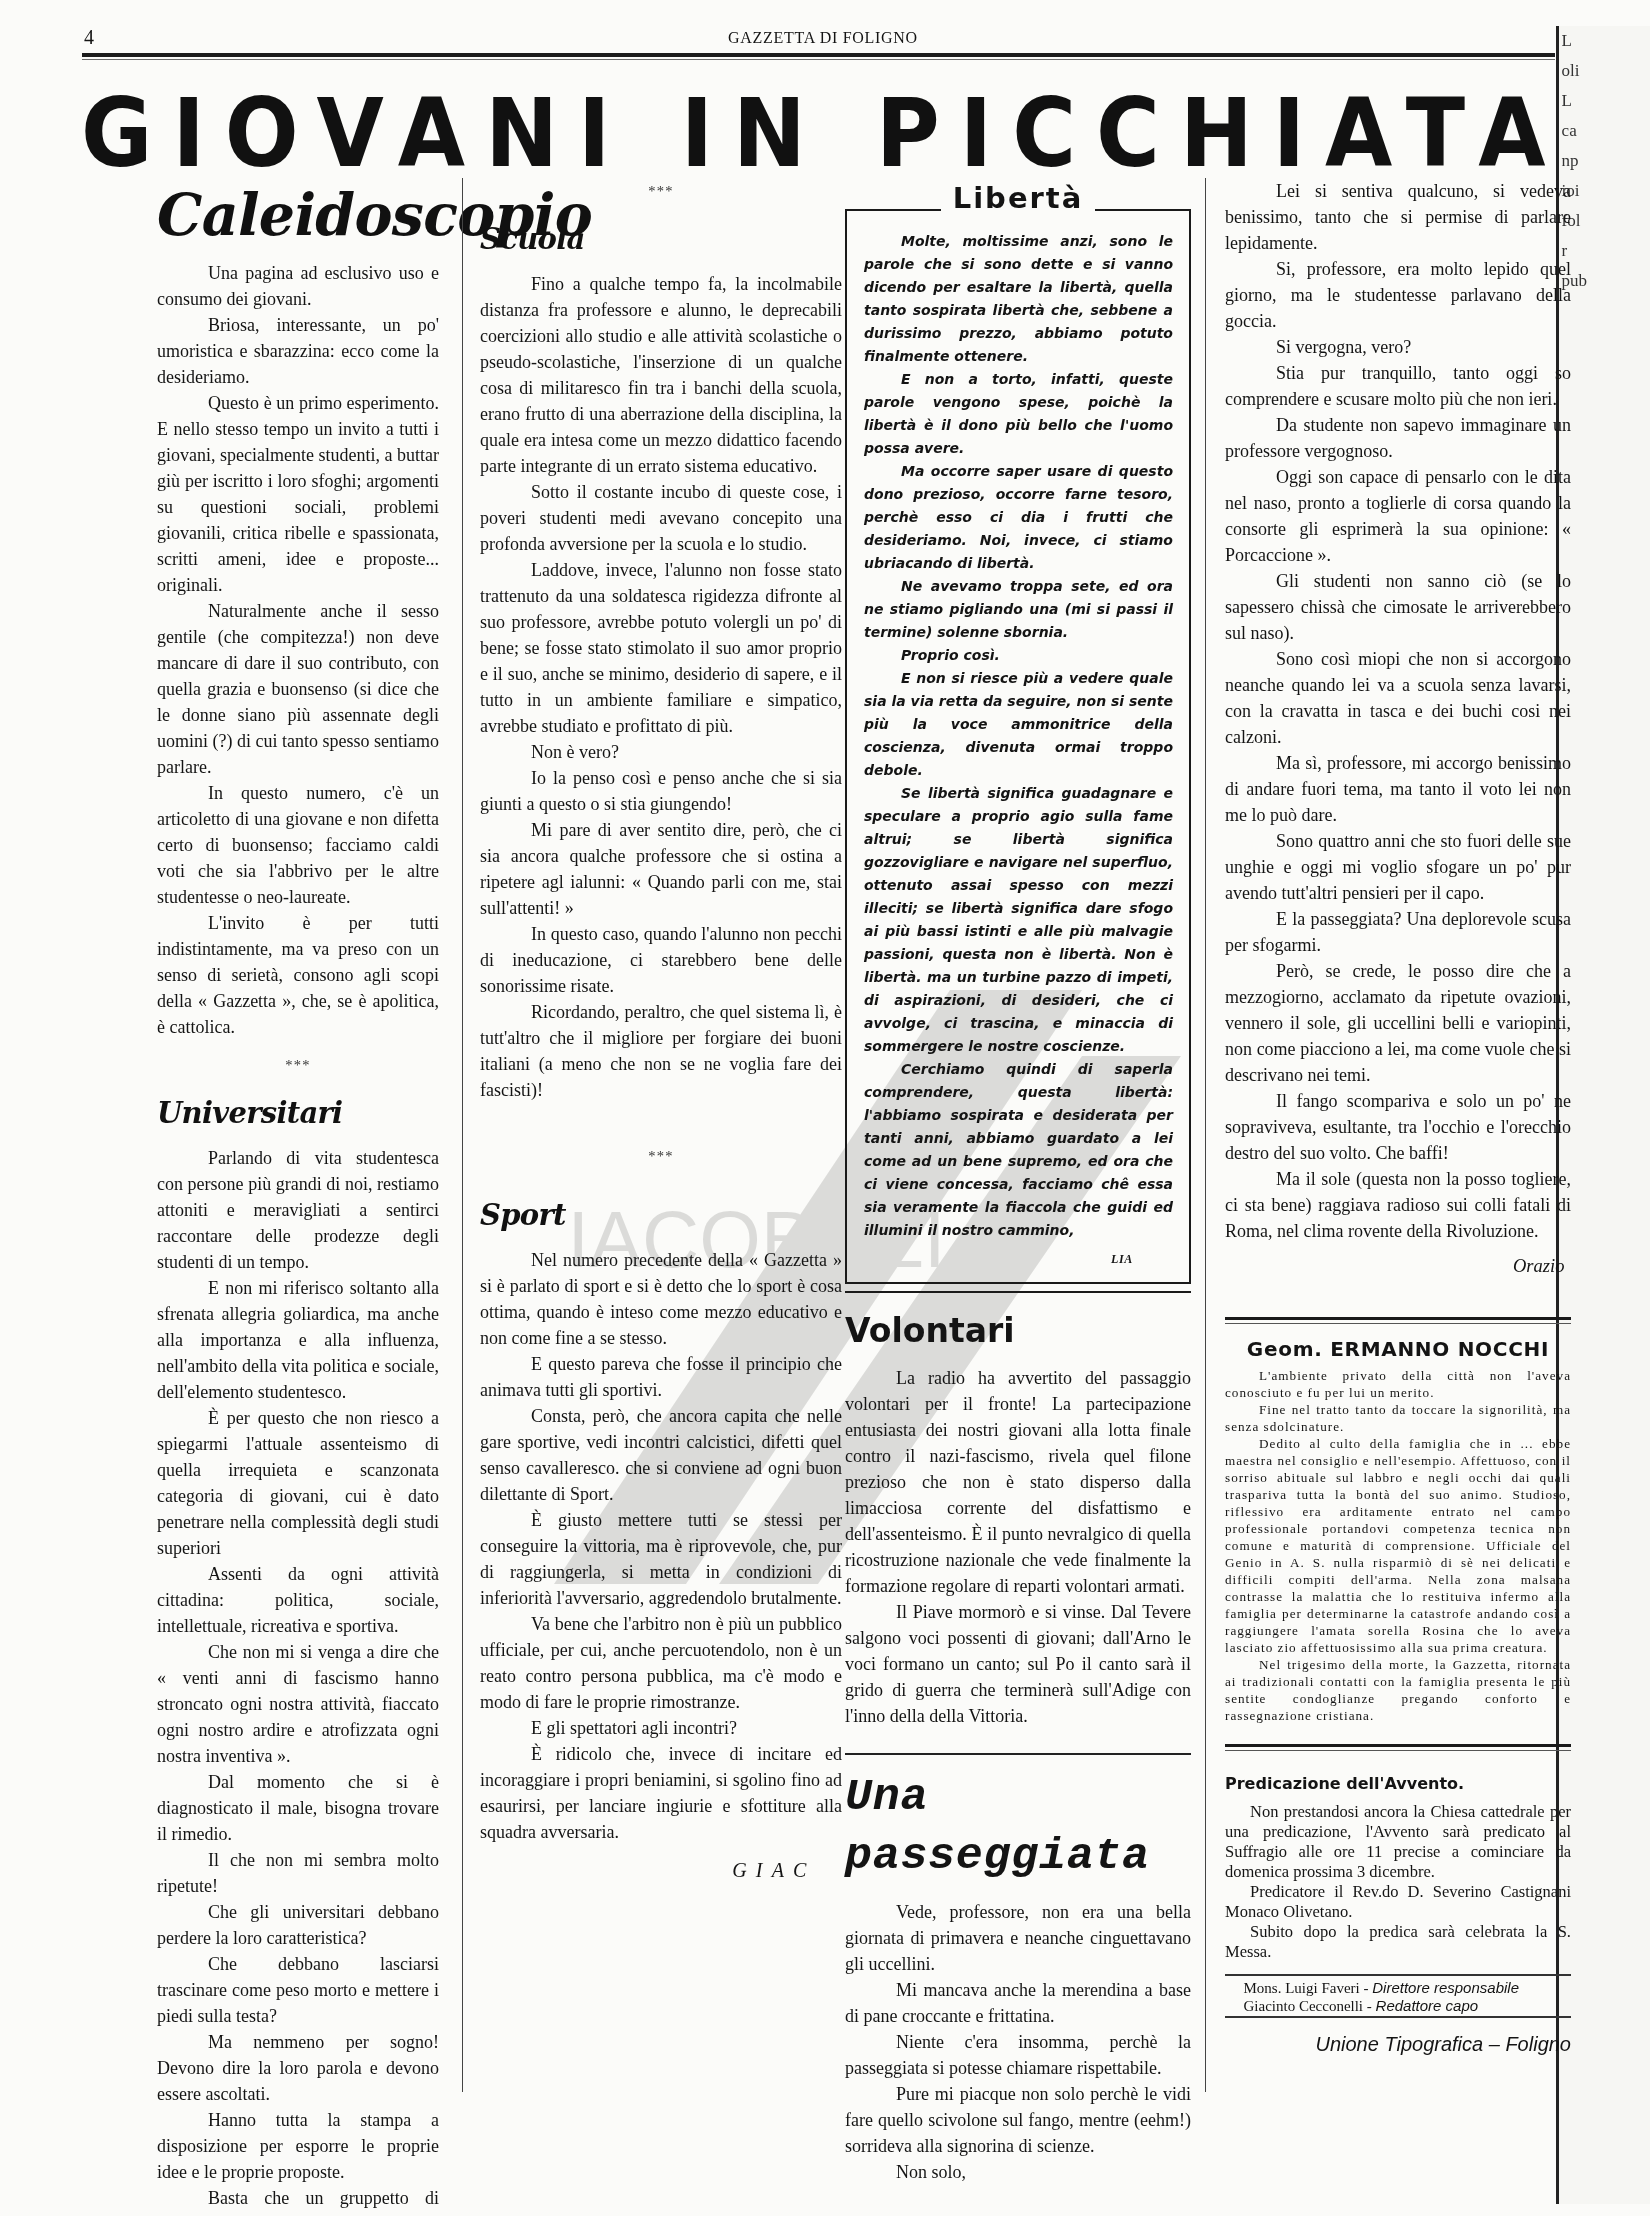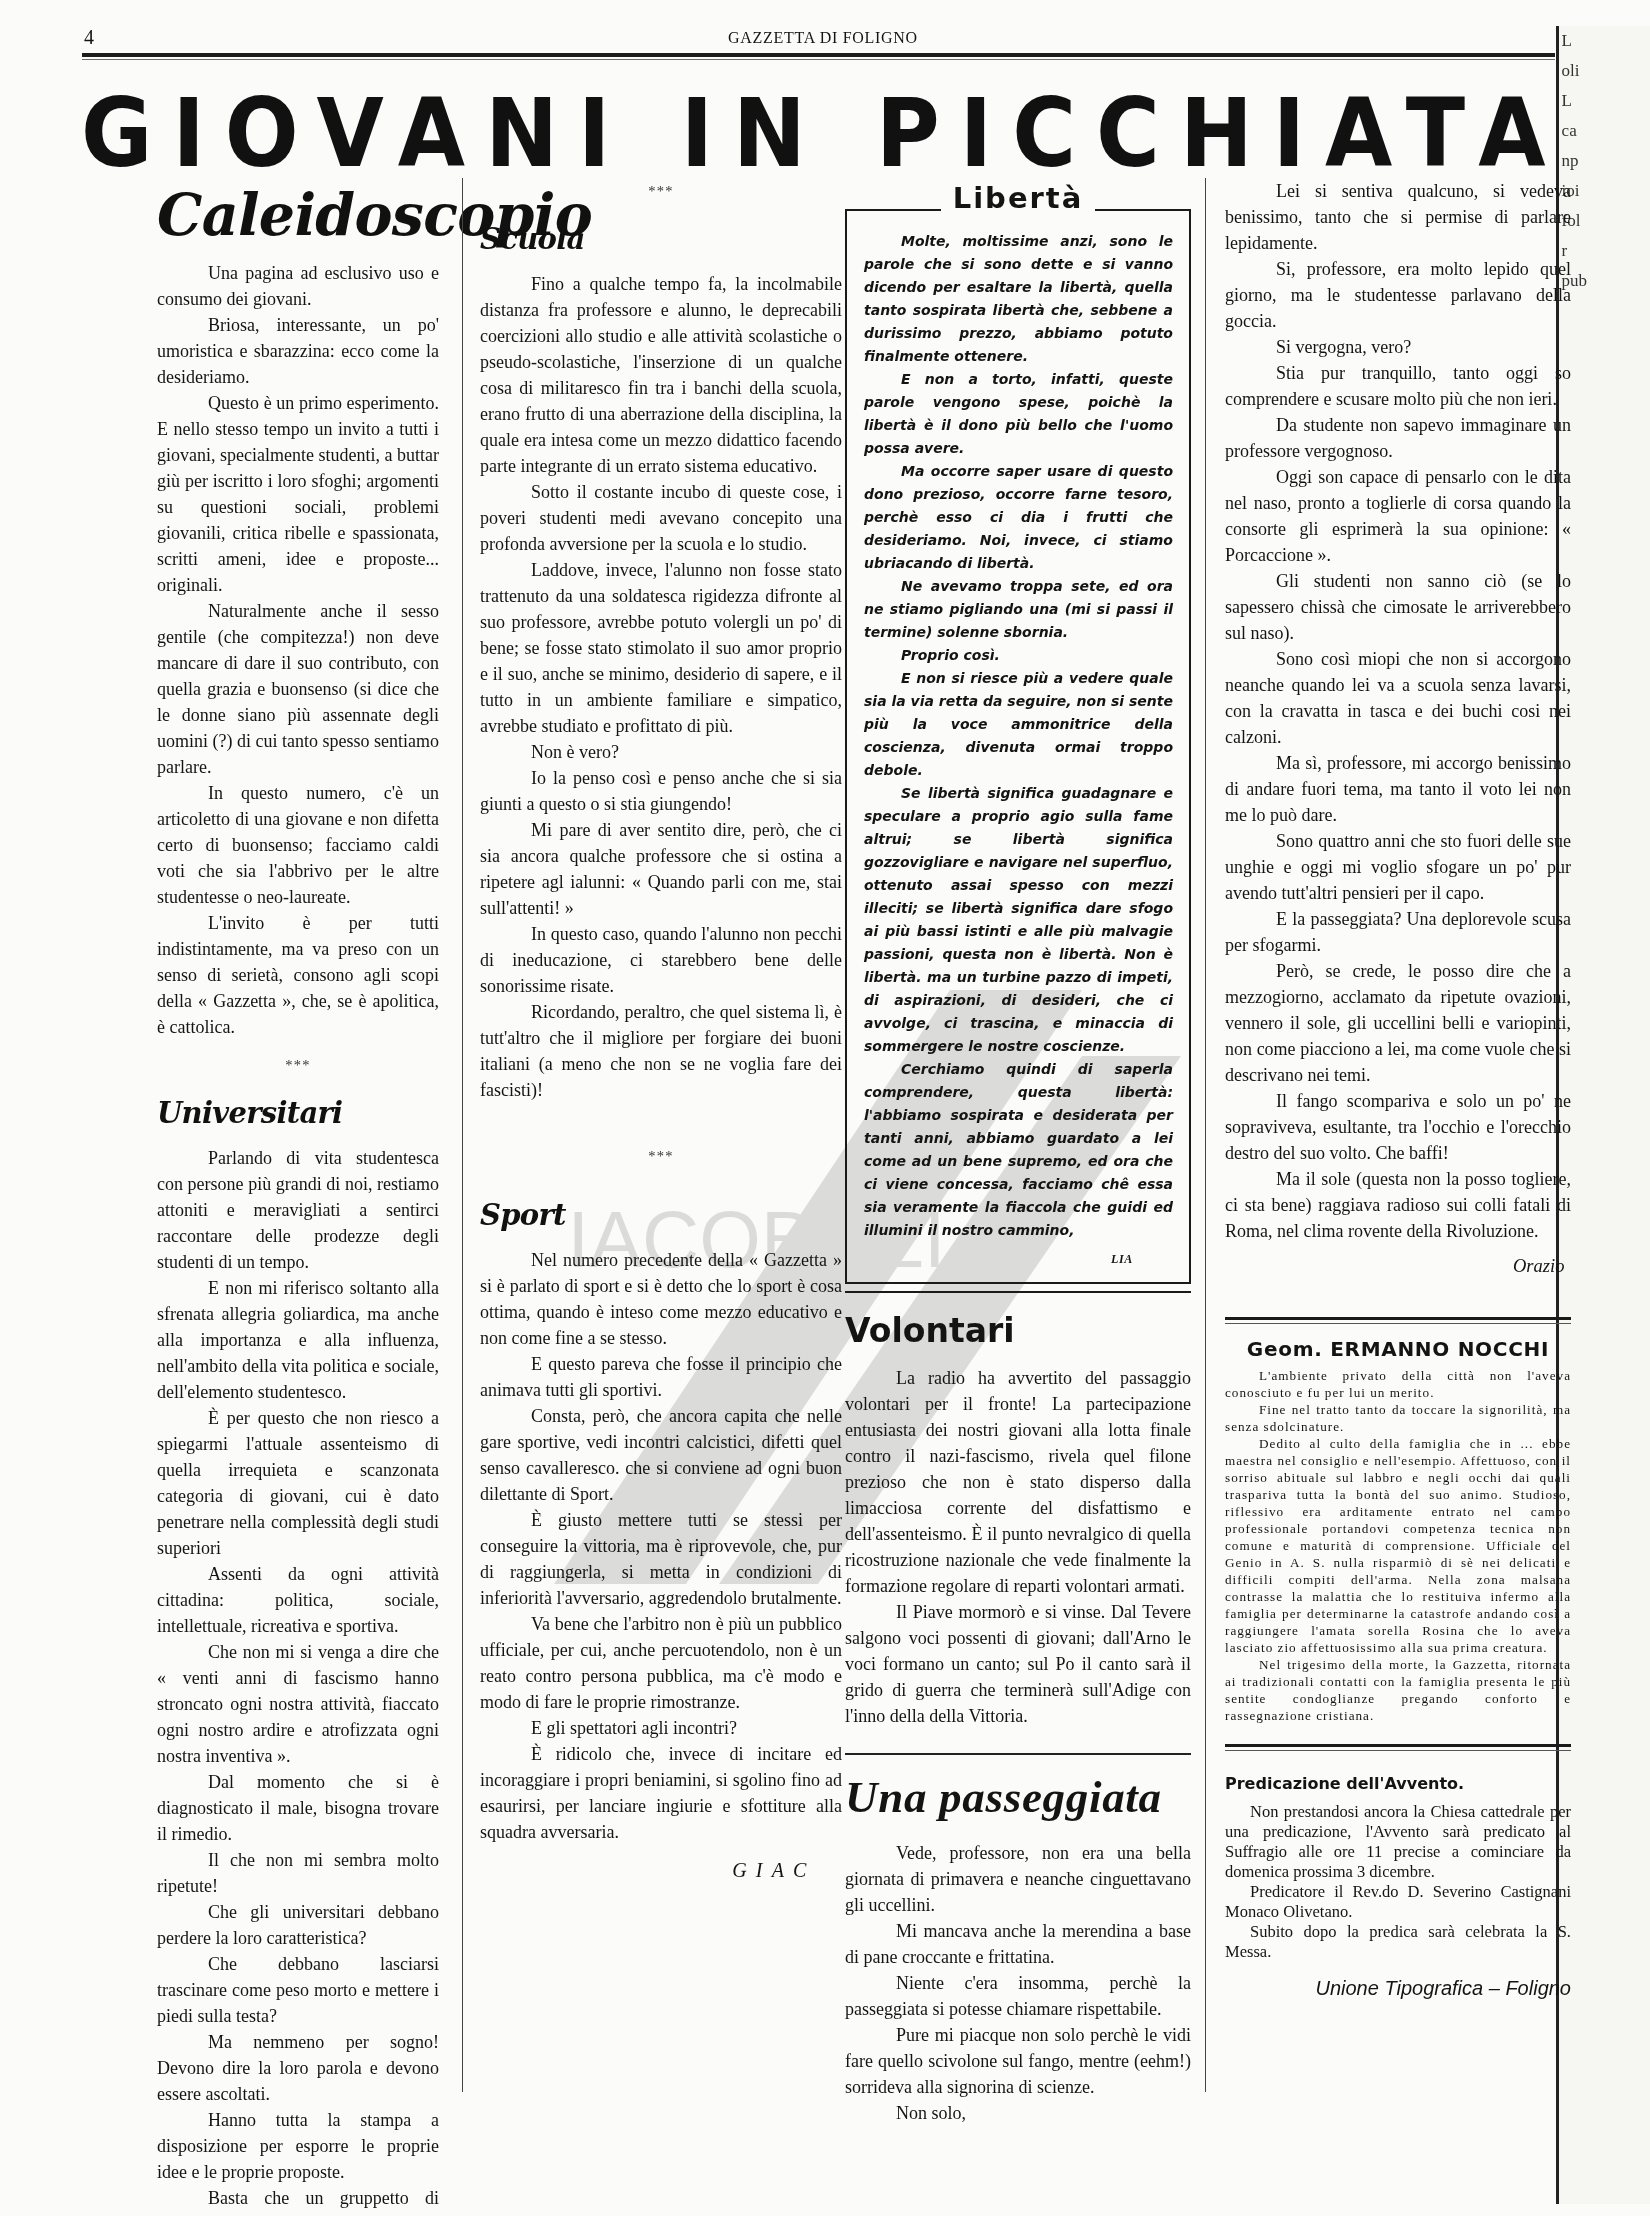--- a/index.html
+++ b/index.html
@@ -26,21 +26,21 @@
   .sig { text-align: right; font-style: italic; letter-spacing: 9.2px; font-size: 20px; margin-top: 12px; padding-right: 26.4px; }
   .box { border: 2px solid #1a1a1a; border-top: none; padding: 20px 16px 10.6px 17px; margin-top: -1.3px; }
   .box-title-row { display: flex; align-items: flex-end; gap: 12px; height: 33px; }
   .box-title-row .line { flex: 1; height: 2px; background: #1a1a1a; }
   .box-title { font-family: "DejaVu Sans", sans-serif; font-weight: bold; font-size: 29px; letter-spacing: 2px; }
   .box p { font-family: "DejaVu Sans", sans-serif; font-style: italic; font-size: 14px; line-height: 23px; text-indent: 37px; font-weight: 600; }
   .box .lia { text-align: right; font-style: italic; font-size: 12px; font-weight: bold; padding-right: 40px; margin-top: 4px; letter-spacing: 0.7px; }
   .box-bottom { height: 2px; background: #1a1a1a; margin-top: 6.6px; }
   .h-vol { font-family: "DejaVu Sans", sans-serif; font-weight: bold; font-size: 33px; line-height: 40px; margin: 18.5px 0 13.2px 0; }
   .hr { height: 2px; background: #222; margin: 24px 0 13.2px 0; }
-  .h-pass { font-family: Liberation Serif, serif; font-style: italic; font-size: 45px; line-height: 59px; margin: 6.6px 0 13.2px 0; letter-spacing: 0.7px; }
+  .h-pass { font-family: Liberation Mono, monospace; font-style: italic; font-size: 45px; line-height: 59px; margin: 6.6px 0 13.2px 0; letter-spacing: 0.7px; }
   .orazio { text-align: right; font-style: italic; font-size: 18.5px; margin-top: 9.2px; padding-right: 6.6px; }
   .dbl-rule { border-top: 3.3px solid #1a1a1a; border-bottom: 1.3px solid #555; height: 2.6px; margin: 38px 0 12px 0; }
   .h-nocchi { font-family: "DejaVu Sans", sans-serif; font-weight: bold; font-size: 20px; text-align: center; letter-spacing: 0.7px; margin: 2.6px 0 5.3px 0; }
   .small p { font-size: 13.2px; line-height: 17px; letter-spacing: 1px; text-indent: 34px; }
   .h-pred { font-family: "DejaVu Sans", sans-serif; font-weight: bold; font-size: 16px; margin: 20px 0 5.3px 0; }
   .pred p { font-family: "Liberation Serif", serif; font-size: 16.5px; line-height: 20px; text-indent: 25px; }
   .imprint { border-top: 2.6px double #333; border-bottom: 2px solid #333; margin-top: 12px; padding: 2.6px 0 1.3px 18.5px; font-size: 15px; line-height: 18px; }
   .imprint i { font-family: "Liberation Sans", sans-serif; }
   .printer { text-align: right; font-family: "Liberation Sans", sans-serif; font-style: italic; font-size: 20px; margin-top: 13px; }
   .watermark { position: absolute; left: 488px; top: 858px; width: 726px; height: 792px; pointer-events: none; opacity: 0.12; }
@@ -201,17 +201,27 @@
     </div>
 
     <div class="dbl-rule" style="margin-top:20px"></div>
     <h3 class="h-pred">Predicazione dell'Avvento.</h3>
     <div class="pred">
       <p>Non prestandosi ancora la Chiesa cattedrale per una predicazione, l'Avvento sarà predicato al Suffragio alle ore 11 precise a cominciare da domenica prossima 3 dicembre.</p>
       <p>Predicatore il Rev.do D. Severino Castignani Monaco Olivetano.</p>
       <p>Subito dopo la predica sarà celebrata la S. Messa.</p>
     </div>
 
+    <div class="imprint">
+      <div>
+        <span>Mons. Luigi Faveri</span> -
+        <i>Direttore responsabile</i>
+      </div>
+      <div>
+        <span>Giacinto Cecconelli</span> -
+        <i>Redattore capo</i>
+      </div>
+    </div>
     <div class="printer">Unione Tipografica – Foligno</div>
   </div>
 
 </div>
 
 
 </body></html>

